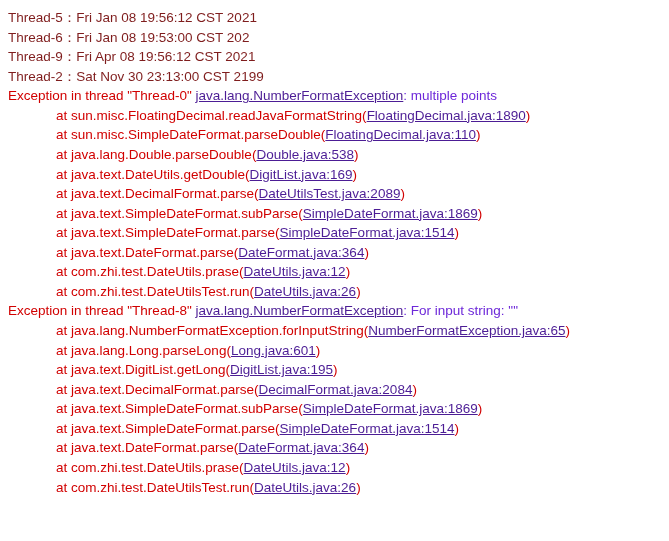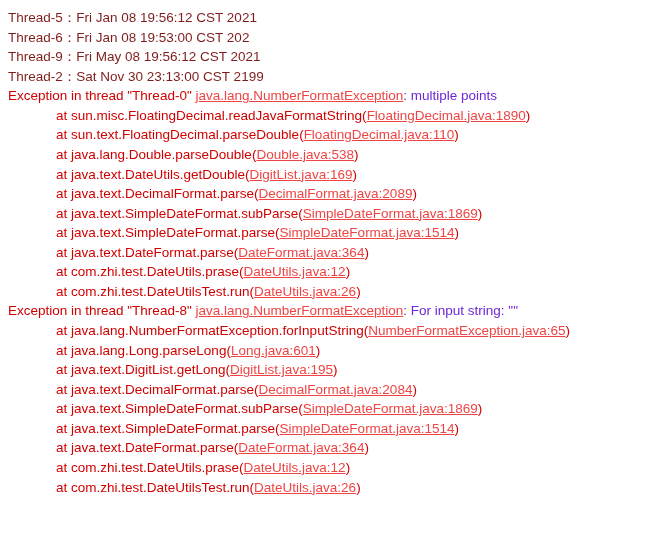--- a/index.html
+++ b/index.html
@@ -20,46 +20,46 @@
   .err-head {
     color: #d10000;
   }
   .err-at {
     color: #d10000;
   }
   .indent {
     padding-left: 48px;
   }
   .link {
-    color: #ef4444;
+    color: #4c1d95;
     text-decoration: underline;
   }
   .plain {
     color: #6d28d9;
   }
 </style>
 </head>
 <body>
 
 <div>
 
   <div class="log-line">Thread-5：Fri Jan 08 19:56:12 CST 2021</div>
   <div class="log-line">Thread-6：Fri Jan 08 19:53:00 CST 202</div>
-  <div class="log-line">Thread-9：Fri May 08 19:56:12 CST 2021</div>
+  <div class="log-line">Thread-9：Fri Apr 08 19:56:12 CST 2021</div>
   <div class="log-line">Thread-2：Sat Nov 30 23:13:00 CST 2199</div>
 
   <div class="err-head">
     <span>Exception in thread "Thread-0" </span><span class="link">java.lang.NumberFormatException</span><span class="plain">: multiple points</span>
   </div>
   <div id="ex1-frames">
       <div class="indent err-at"><span>at sun.misc.FloatingDecimal.readJavaFormatString(</span><span class="link">FloatingDecimal.java:1890</span><span>)</span></div>
-      <div class="indent err-at"><span>at sun.text.FloatingDecimal.parseDouble(</span><span class="link">FloatingDecimal.java:110</span><span>)</span></div>
+      <div class="indent err-at"><span>at sun.misc.SimpleDateFormat.parseDouble(</span><span class="link">FloatingDecimal.java:110</span><span>)</span></div>
       <div class="indent err-at"><span>at java.lang.Double.parseDouble(</span><span class="link">Double.java:538</span><span>)</span></div>
       <div class="indent err-at"><span>at java.text.DateUtils.getDouble(</span><span class="link">DigitList.java:169</span><span>)</span></div>
-      <div class="indent err-at"><span>at java.text.DecimalFormat.parse(</span><span class="link">DecimalFormat.java:2089</span><span>)</span></div>
+      <div class="indent err-at"><span>at java.text.DecimalFormat.parse(</span><span class="link">DateUtilsTest.java:2089</span><span>)</span></div>
       <div class="indent err-at"><span>at java.text.SimpleDateFormat.subParse(</span><span class="link">SimpleDateFormat.java:1869</span><span>)</span></div>
       <div class="indent err-at"><span>at java.text.SimpleDateFormat.parse(</span><span class="link">SimpleDateFormat.java:1514</span><span>)</span></div>
       <div class="indent err-at"><span>at java.text.DateFormat.parse(</span><span class="link">DateFormat.java:364</span><span>)</span></div>
       <div class="indent err-at"><span>at com.zhi.test.DateUtils.prase(</span><span class="link">DateUtils.java:12</span><span>)</span></div>
       <div class="indent err-at"><span>at com.zhi.test.DateUtilsTest.run(</span><span class="link">DateUtils.java:26</span><span>)</span></div>
     </div>
 
   <div class="err-head">
     <span>Exception in thread "Thread-8" </span><span class="link">java.lang.NumberFormatException</span><span class="plain">: For input string: ""</span>
   </div>

